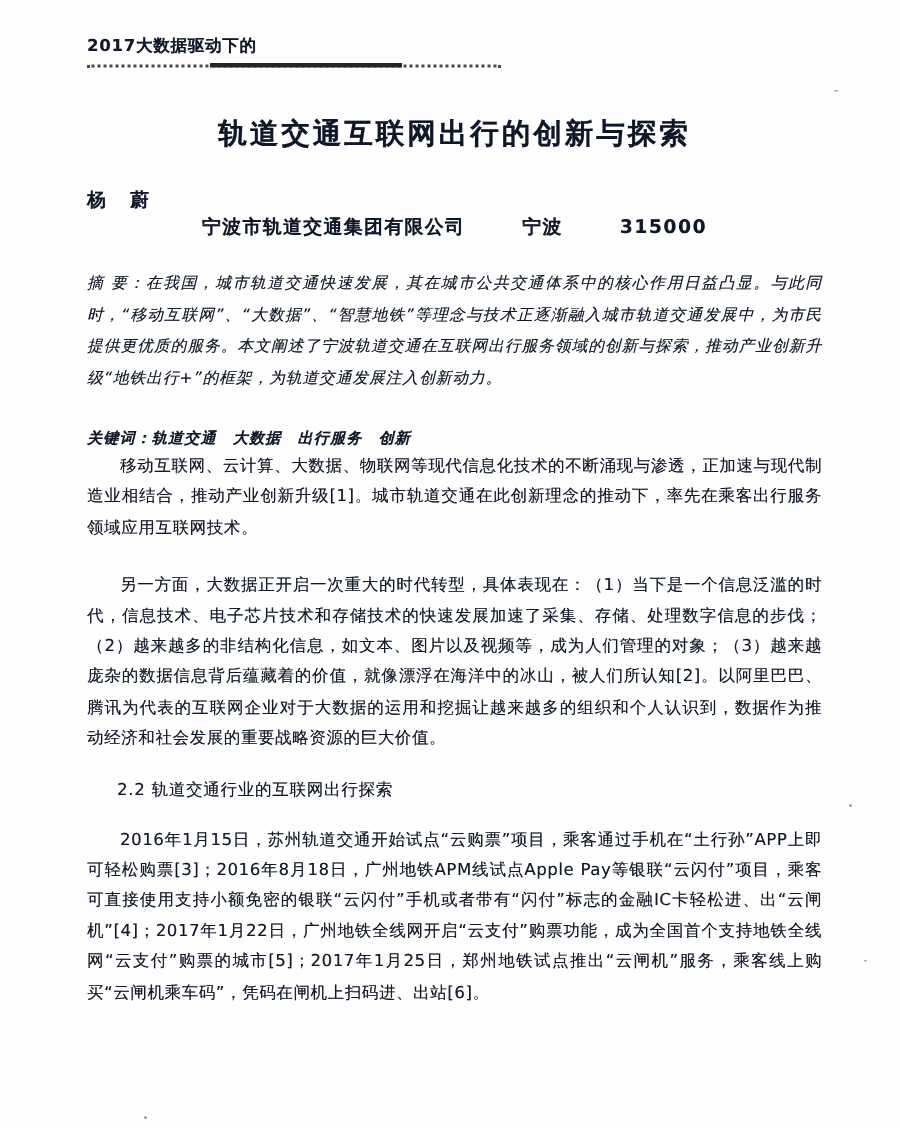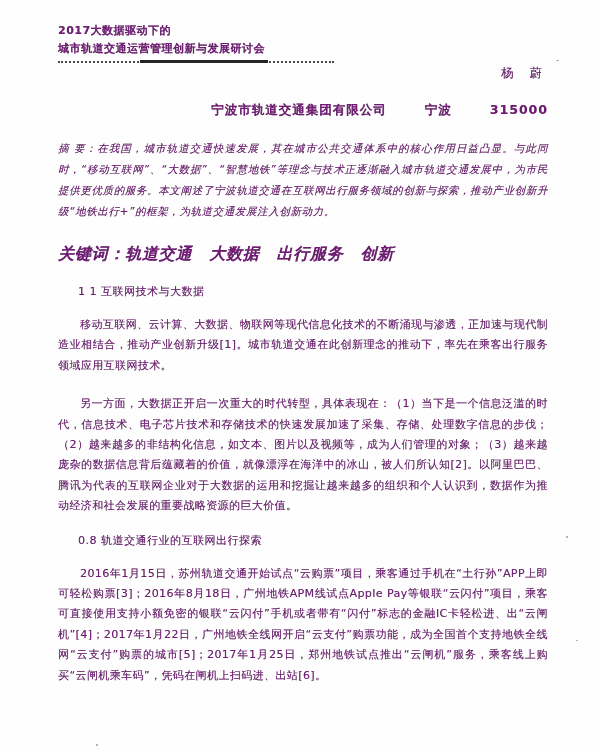--- a/index.html
+++ b/index.html
@@ -6,21 +6,21 @@
   body {
     width: 600px; height: 752px;
     background: #ffffff;
     font-family: "DejaVu Sans", sans-serif;
     overflow: hidden;
   }
   .page {
     position: relative;
     width: 600px; height: 752px;
     background: #fefefe;
-    color: #701a75;
+    color: #0f172a;
     box-sizing: border-box;
     padding: 22px 52px 0 58px;
     text-shadow: 0.2px 0.2px 0.4px rgba(20,20,20,0.45);
   }
   
   .conf-header {
     font-size: 11px;
     font-weight: bold;
     line-height: 18px;
     letter-spacing: 0.5px;
@@ -44,47 +44,48 @@
   }
   
   .paper-title {
     margin-top: 29px;
     text-align: center;
     font-size: 19px;
     font-weight: bold;
     letter-spacing: 2px;
   }
   .author {
-    text-align: right;
+    margin-top: 23px;
+    text-align: left;
     font-size: 12.5px;
-    font-weight: normal;
+    font-weight: bold;
     letter-spacing: 6px;
   }
   .affiliation {
-    margin-top: 20px;
-    text-align: right;
+    margin-top: 1px;
+    text-align: center;
     font-size: 12.5px;
     font-weight: bold;
     letter-spacing: 1px;
   }
   .affiliation .sep { display: inline-block; width: 38px; }
   
   .abstract {
     margin-top: 19px;
     font-style: italic;
     font-size: 10.5px;
     line-height: 21px;
     text-align: justify;
     letter-spacing: 0.6px;
   }
   .abstract .label { font-weight: normal; }
   .keywords {
     margin-top: 22px;
     font-style: italic;
-    font-size: 16px;
+    font-size: 10px;
     letter-spacing: 0.8px;
     font-weight: bold;
   }
   
   .section-heading {
     margin-top: 44px;
     padding-left: 36px;
     font-size: 14.5px;
     font-weight: bold;
     letter-spacing: 1px;
@@ -118,48 +119,47 @@
   .sp3 { left: 556px; top: 60px;  width: 3px; height: 1px; }
   .sp4 { left: 96px;  top: 744px; width: 2px; height: 2px; }
 </style>
 </head>
 <body>
 
 <div class="page">
 
   <div class="conf-header">
     <div>2017大数据驱动下的</div>
-    <div>城市轨道交通运营管理创新与发展研讨会</div>
   </div>
   <div class="header-rule">
     <div class="dots"></div>
     <div class="smudge"></div>
   </div>
 
+  <h1 class="paper-title" style="margin:29px 0 0 0;">轨道交通互联网出行的创新与探索</h1>
 
   <div class="author">杨 蔚</div>
 
   <div class="affiliation">
     <span>宁波市轨道交通集团有限公司</span><span class="sep"></span><span>宁波</span><span class="sep"></span><span>315000</span>
   </div>
 
   <div class="abstract">
     <span class="label">摘  要：</span><span>在我国，城市轨道交通快速发展，其在城市公共交通体系中的核心作用日益凸显。与此同时，“移动互联网”、“大数据”、“智慧地铁”等理念与技术正逐渐融入城市轨道交通发展中，为市民提供更优质的服务。本文阐述了宁波轨道交通在互联网出行服务领域的创新与探索，推动产业创新升级“地铁出行+”的框架，为轨道交通发展注入创新动力。</span>
   </div>
 
   <div class="keywords">
     <span>关键词：</span><span>轨道交通　大数据　出行服务　创新</span>
   </div>
 
 
-  <div class="sub-heading">1 1 互联网技术与大数据</div>
   <p class="para first">移动互联网、云计算、大数据、物联网等现代信息化技术的不断涌现与渗透，正加速与现代制造业相结合，推动产业创新升级[1]。城市轨道交通在此创新理念的推动下，率先在乘客出行服务领域应用互联网技术。</p>
   <p class="para">另一方面，大数据正开启一次重大的时代转型，具体表现在：（1）当下是一个信息泛滥的时代，信息技术、电子芯片技术和存储技术的快速发展加速了采集、存储、处理数字信息的步伐；（2）越来越多的非结构化信息，如文本、图片以及视频等，成为人们管理的对象；（3）越来越庞杂的数据信息背后蕴藏着的价值，就像漂浮在海洋中的冰山，被人们所认知[2]。以阿里巴巴、腾讯为代表的互联网企业对于大数据的运用和挖掘让越来越多的组织和个人认识到，数据作为推动经济和社会发展的重要战略资源的巨大价值。</p>
 
-  <div class="sub-heading sub12">0.8 轨道交通行业的互联网出行探索</div>
+  <div class="sub-heading sub12">2.2 轨道交通行业的互联网出行探索</div>
   <p class="para first">2016年1月15日，苏州轨道交通开始试点“云购票”项目，乘客通过手机在“土行孙”APP上即可轻松购票[3]；2016年8月18日，广州地铁APM线试点Apple Pay等银联“云闪付”项目，乘客可直接使用支持小额免密的银联“云闪付”手机或者带有“闪付”标志的金融IC卡轻松进、出“云闸机”[4]；2017年1月22日，广州地铁全线网开启“云支付”购票功能，成为全国首个支持地铁全线网“云支付”购票的城市[5]；2017年1月25日，郑州地铁试点推出“云闸机”服务，乘客线上购买“云闸机乘车码”，凭码在闸机上扫码进、出站[6]。</p>
 
   <div class="speck sp1"></div>
   <div class="speck sp2"></div>
   <div class="speck sp3"></div>
   <div class="speck sp4"></div>
 
 </div>
 
 </body></html>

